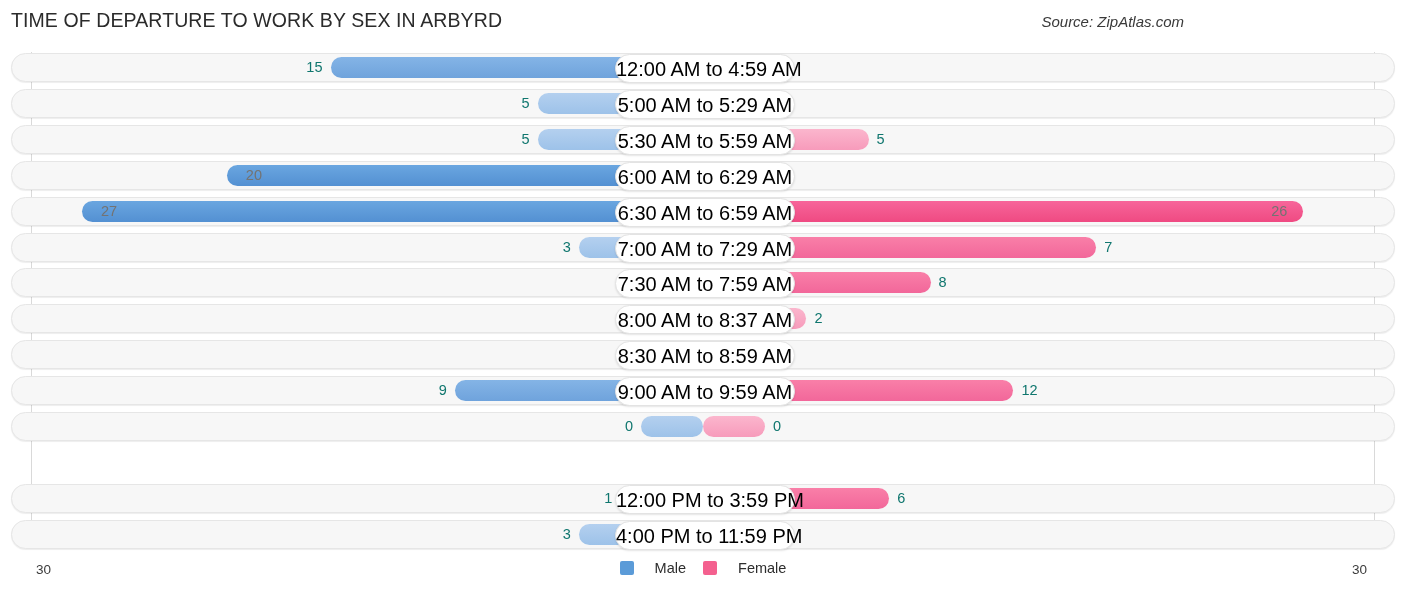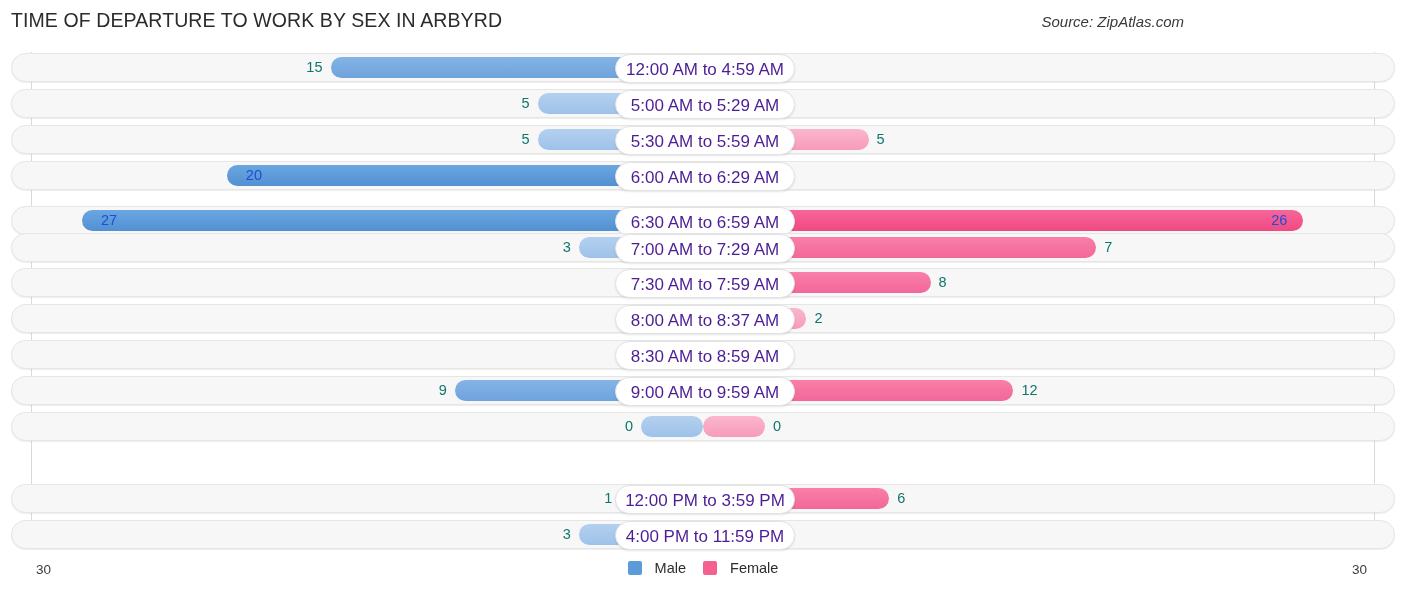--- a/index.html
+++ b/index.html
@@ -81,36 +81,36 @@
   .bar-female.f-mid   { background: linear-gradient(to bottom,#f97fa8,#f2679a); }
   .bar-female.f-light { background: linear-gradient(to bottom,#fbb6cd,#f79bbb); }
 
   .val {
     position: absolute;
     top: 3px; height: 21px; line-height: 21px;
     font-size: 14.5px;
     color: #0f766e;
     white-space: nowrap;
   }
-  .val-in { color: #1d4ed8; text-align: right; }
+  .val-in { color: #737373; text-align: right; }
 
   
   .pill {
     position: absolute;
     left: 603px;
     top: 0px;
     width: 180px;
     height: 29px;
     line-height: 29px;
     text-align: center;
     background: #ffffff;
     border: 1px solid #e3e3e3;
     border-radius: 15px;
-    font-size: 17px;
-    color: #4c1d95;
+    font-size: 20px;
+    color: #000000;
     box-shadow: 0 1px 2px rgba(0,0,0,0.10);
     white-space: nowrap;
   }
 
   
   .tick {
     position: absolute;
     top: 562px;
     font-size: 13.5px;
     color: #3c3c3c;
@@ -121,21 +121,21 @@
   .legend {
     position: absolute;
     top: 560px; left: 0; width: 1406px;
     display: flex;
     justify-content: center;
     align-items: center;
     gap: 17px;
     font-size: 14.5px;
     color: #2d2d2d;
   }
-  .legend-item { display: flex; align-items: center; gap: 13px; }
+  .legend-item { display: flex; align-items: center; gap: 21px; }
   .swatch { width: 14px; height: 14px; border-radius: 2px; display: inline-block; }
 </style>
 </head>
 <body>
 
 <div id="page">
 
   <div class="title">TIME OF DEPARTURE TO WORK BY SEX IN ARBYRD</div>
   <div class="source">Source: ZipAtlas.com</div>
 
@@ -171,21 +171,21 @@
       </div>
       <div class="row" style="top: 108.7px;">
         <div class="row-inner">
           <div class="bar bar-male m-dark" style="width: 476px;"></div>
           <div class="val val-in" style="right: 1132px;">20</div>
           <div class="bar bar-female f-light" style="width: 62px;"></div>
           <div class="val" style="left: 761px;">0</div>
           <div class="pill">6:00 AM to 6:29 AM</div>
         </div>
       </div>
-      <div class="row" style="top: 144.6px; margin-top: 9px;">
+      <div class="row" style="top: 144.6px;">
         <div class="row-inner">
           <div class="bar bar-male m-dark" style="width: 620.9px;"></div>
           <div class="val val-in" style="right: 1276.9px;">27</div>
           <div class="bar bar-female f-dark" style="width: 600.2px;"></div>
           <div class="val val-in" style="left: 1259.2px;">26</div>
           <div class="pill">6:30 AM to 6:59 AM</div>
         </div>
       </div>
       <div class="row" style="top: 180.5px;">
         <div class="row-inner">

